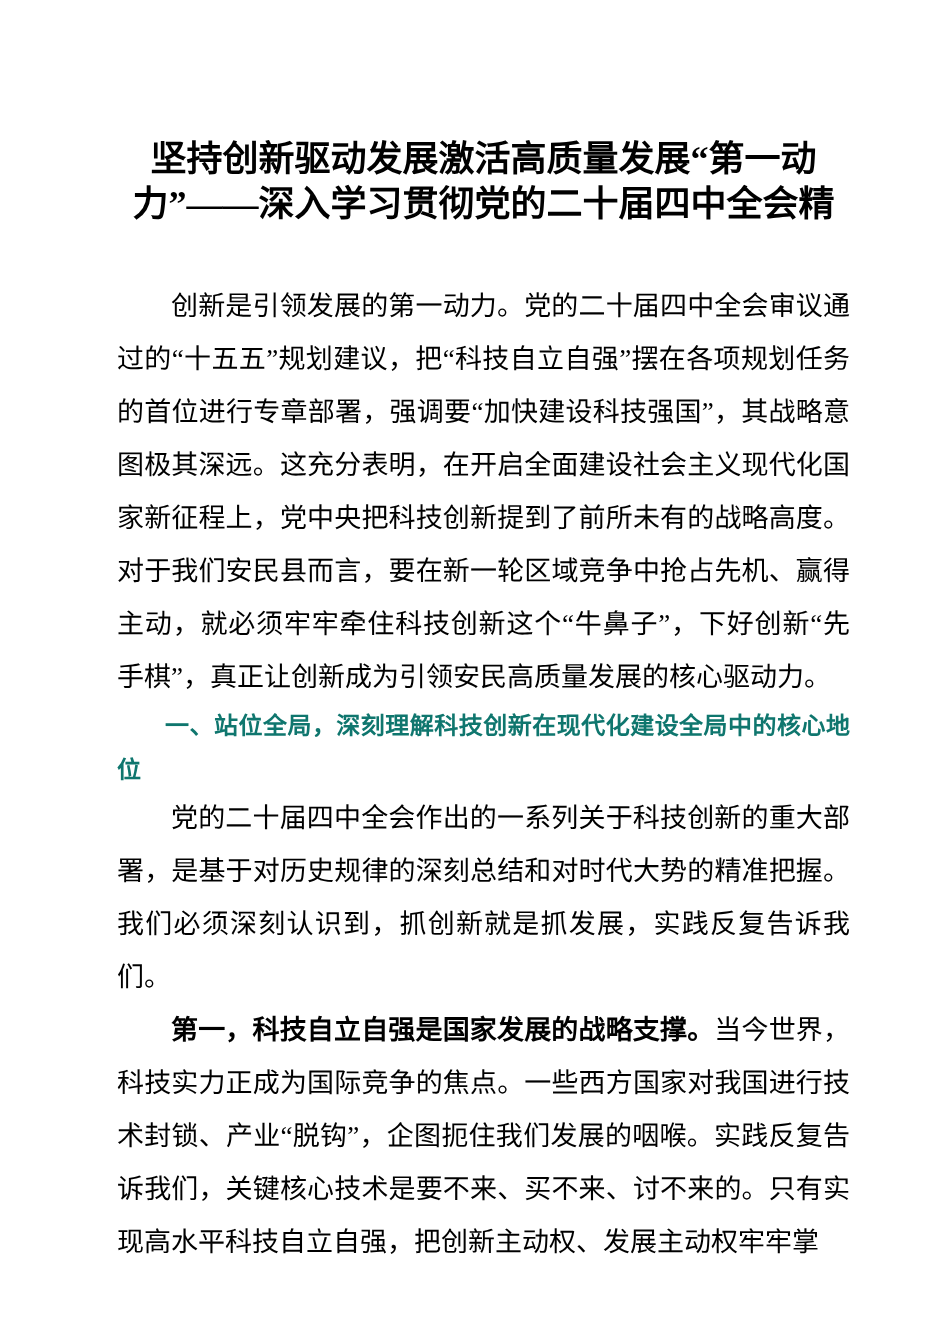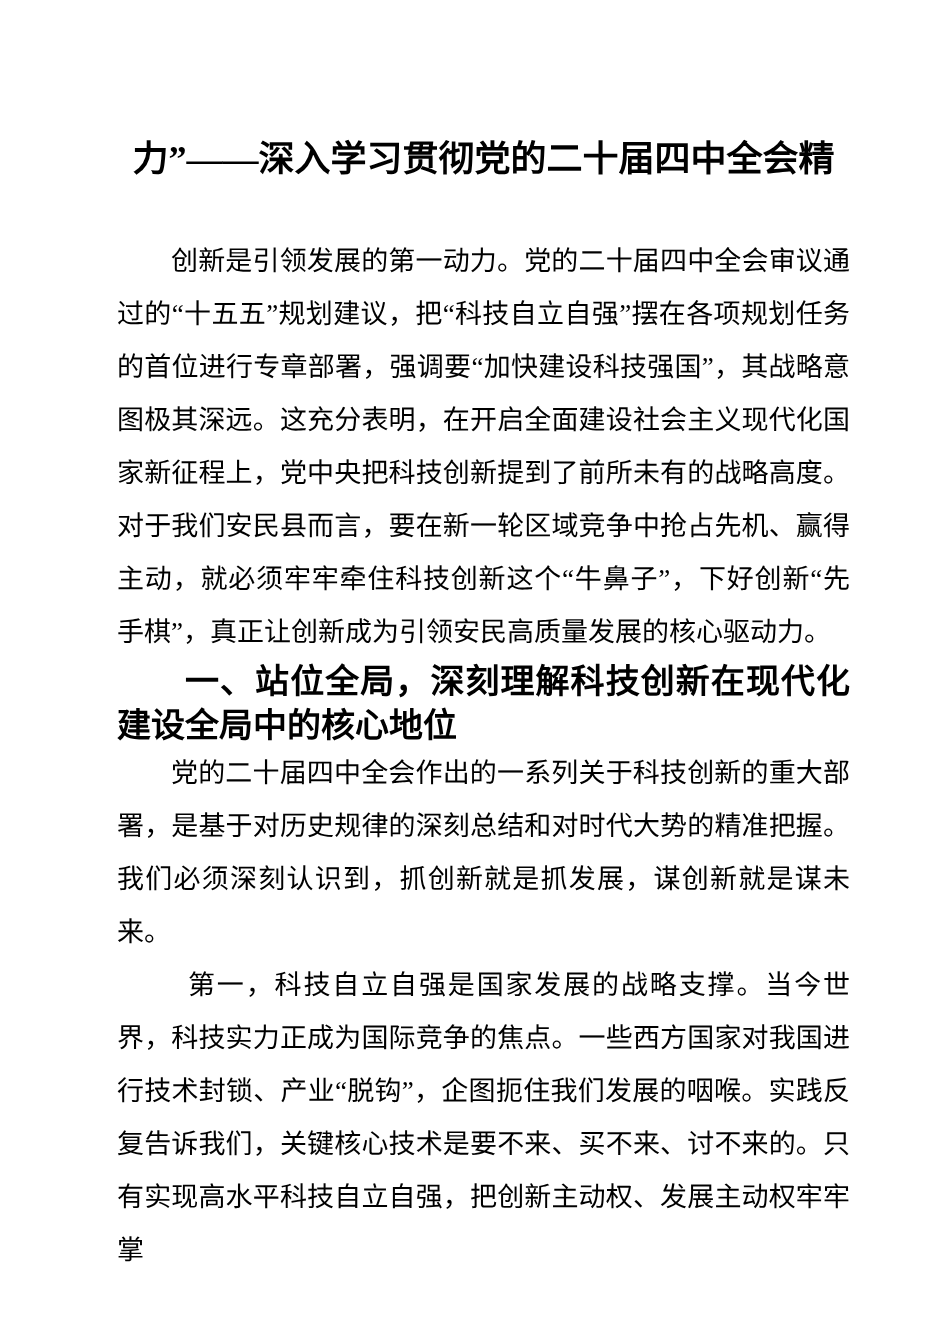--- a/index.html
+++ b/index.html
@@ -39,44 +39,44 @@
     color: #000000;
     word-break: break-all;
   }
   .first-para {
     margin-top: 53px;
   }
   .section-heading {
     margin: 0;
     font-family: "Liberation Sans", "DejaVu Sans", sans-serif;
     font-weight: 700;
-    font-size: 34px;
+    font-size: 24px;
     line-height: 44px;
     text-align: justify;
     text-indent: 2em;
-    color: #000000;
+    color: #0f766e;
     word-break: break-all;
   }
   .lead-bold {
-    font-weight: 400;
-    margin-left: 17px;
+    font-weight: 700;
   }
 </style>
 </head>
 <body>
 
 <div class="page">
   <div class="doc">
 
     <div class="doc-title">
+      <div class="title-line">坚持创新驱动发展激活高质量发展“第一动</div>
       <div class="title-line">力”——深入学习贯彻党的二十届四中全会精</div>
     </div>
 
     <p class="body-p first-para">创新是引领发展的第一动力。党的二十届四中全会审议通过的“十五五”规划建议，把“科技自立自强”摆在各项规划任务的首位进行专章部署，强调要“加快建设科技强国”，其战略意图极其深远。这充分表明，在开启全面建设社会主义现代化国家新征程上，党中央把科技创新提到了前所未有的战略高度。对于我们安民县而言，要在新一轮区域竞争中抢占先机、赢得主动，就必须牢牢牵住科技创新这个“牛鼻子”，下好创新“先手棋”，真正让创新成为引领安民高质量发展的核心驱动力。</p>
 
     <p class="section-heading">一、站位全局，深刻理解科技创新在现代化建设全局中的核心地位</p>
 
-    <p class="body-p">党的二十届四中全会作出的一系列关于科技创新的重大部署，是基于对历史规律的深刻总结和对时代大势的精准把握。我们必须深刻认识到，抓创新就是抓发展，谋创新就是谋未来。</p>
+    <p class="body-p">党的二十届四中全会作出的一系列关于科技创新的重大部署，是基于对历史规律的深刻总结和对时代大势的精准把握。我们必须深刻认识到，抓创新就是抓发展，实践反复告诉我们。</p>
 
     <p class="body-p"><span class="lead-bold">第一，科技自立自强是国家发展的战略支撑。</span><span>当今世界，科技实力正成为国际竞争的焦点。一些西方国家对我国进行技术封锁、产业“脱钩”，企图扼住我们发展的咽喉。实践反复告诉我们，关键核心技术是要不来、买不来、讨不来的。只有实现高水平科技自立自强，把创新主动权、发展主动权牢牢掌</span></p>
 
   </div>
 </div>
 
 </body></html>

